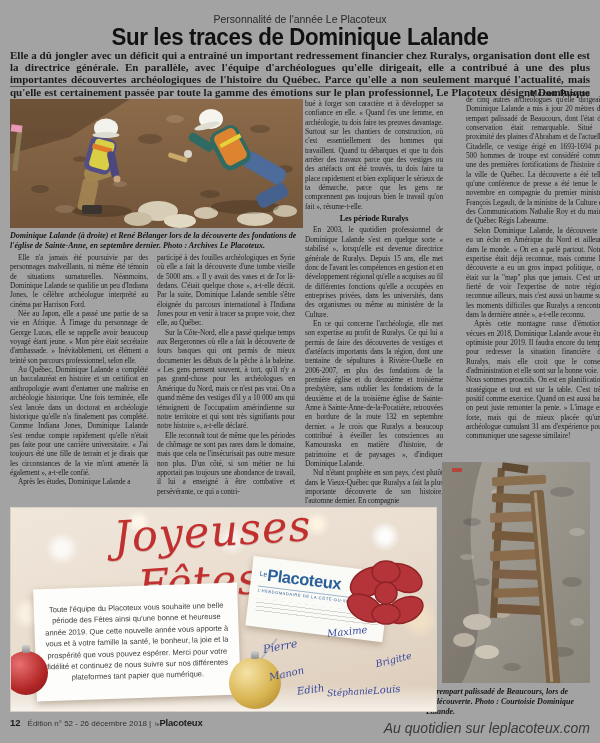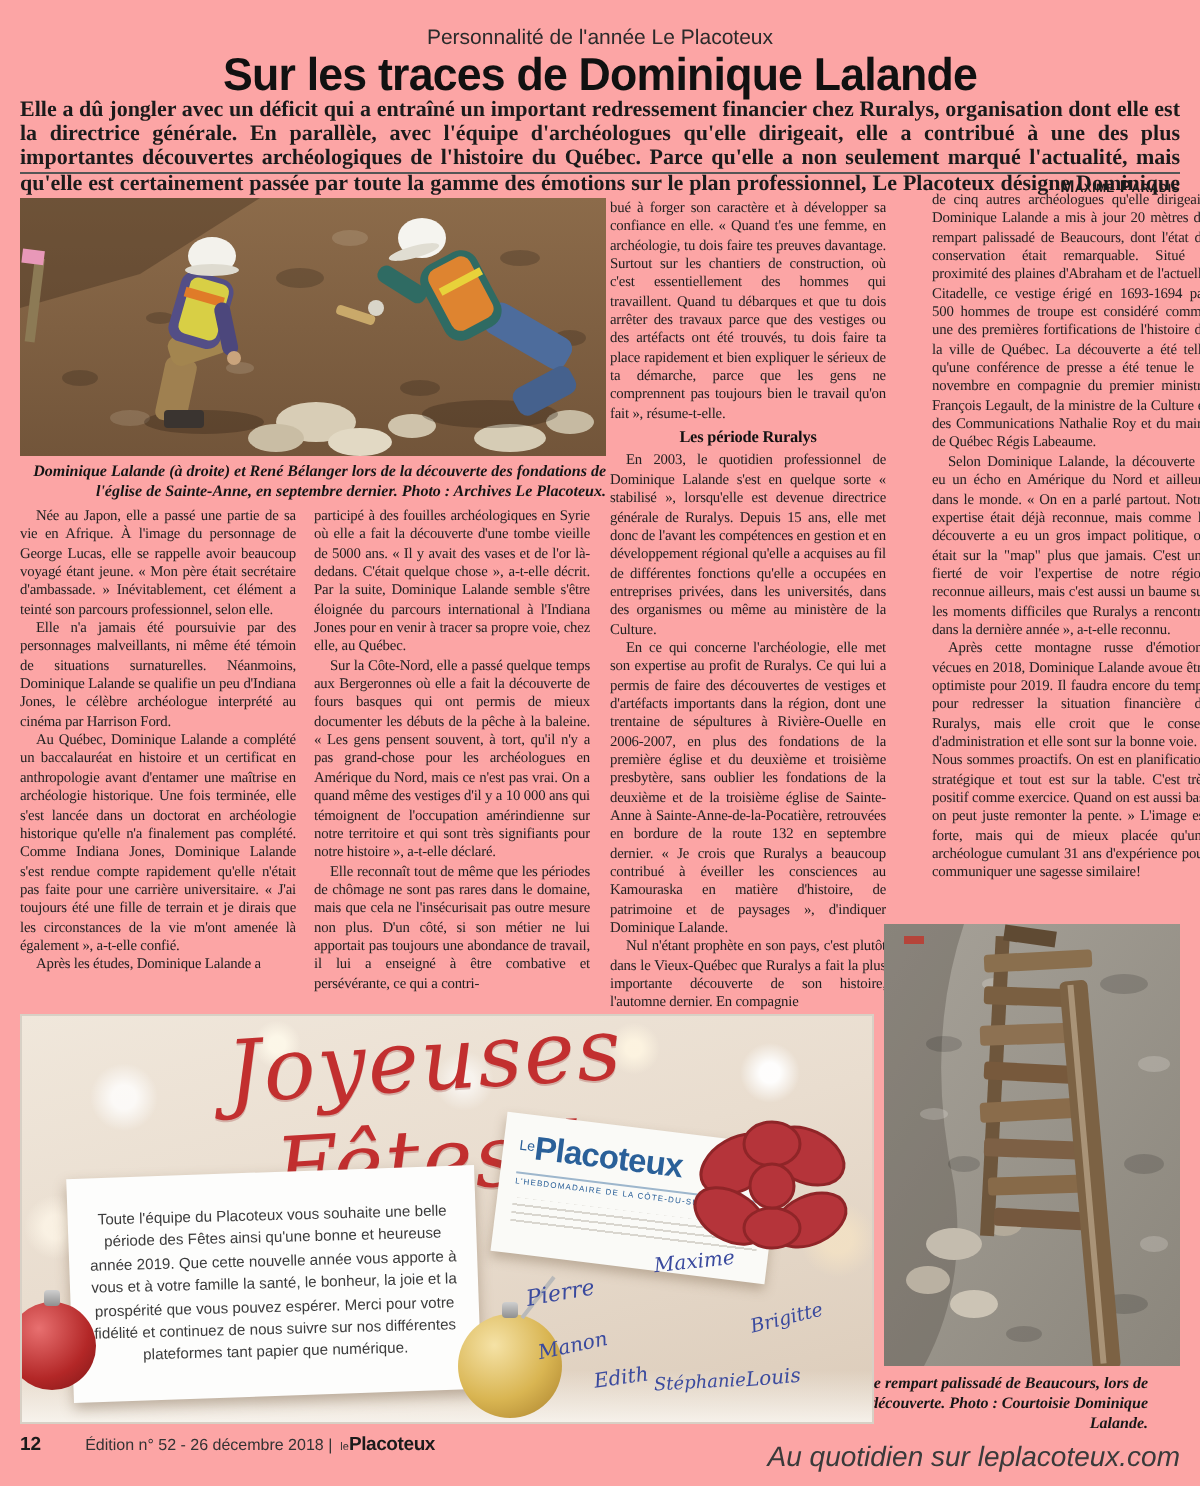--- a/index.html
+++ b/index.html
@@ -1,16 +1,16 @@
 <!DOCTYPE html>
 <html lang="fr"><head>
 <meta charset="utf-8">
 <style>
   html,body{margin:0;padding:0;background:#e8e8e8;}
-  .page{position:relative;width:600px;height:743px;background:#fca5a5;margin:0 auto;
+  .page{position:relative;width:600px;height:743px;background:#a3a3a3;margin:0 auto;
         font-family:"Liberation Serif",serif;color:#1e1e1e;overflow:hidden;}
 
   
   .kicker{position:absolute;top:13px;left:10px;width:580px;text-align:center;
           font-family:"Liberation Sans",sans-serif;font-size:10.5px;color:#2a2a2a;}
   .title{position:absolute;top:24px;left:10px;width:580px;text-align:center;margin:0;
          font-family:"Liberation Sans",sans-serif;font-weight:bold;font-size:23px;
          letter-spacing:-0.4px;color:#111;transform:scaleX(.97);}
   .lead{position:absolute;top:49px;left:10px;width:580px;margin:0;
         font-weight:bold;font-size:11px;line-height:12.2px;text-align:justify;color:#1b1b1b;}
@@ -27,21 +27,21 @@
   #col2{left:157px;top:253px;height:253px;}
   #col3{left:305px;top:99px;height:408px;}
   #col4{left:466px;top:95px;height:364px;}
   .subhead{margin:3px 0 2px 0;text-align:center;font-weight:bold;font-size:8.2px;color:#111;}
 
   
   .photo{position:absolute;display:block;overflow:hidden;background:#7a5c3e;}
   #photo1{left:10px;top:99px;width:293px;height:129px;}
   #photo2{left:442px;top:462px;width:148px;height:221px;}
   .caption{position:absolute;font-weight:bold;font-style:italic;font-size:8px;
-           line-height:10px;color:#161616;text-align:right;}
+           line-height:10px;color:#161616;text-align:left;}
   #caption1{left:10px;top:231px;width:293px;}
   #caption2{left:426px;top:687px;width:148px;}
 
   
   .ad{position:absolute;left:10px;top:507px;width:427px;height:205px;overflow:hidden;
       border:1px solid #d8d0c5;box-sizing:border-box;
       background:
         radial-gradient(circle at 88% 14%, rgba(255,255,255,.95) 0 5px, rgba(255,255,255,0) 15px),
         radial-gradient(circle at 72% 8%,  rgba(255,246,226,.85) 0 4px, rgba(255,255,255,0) 13px),
         radial-gradient(circle at 12% 20%, rgba(255,255,255,.8) 0 6px, rgba(255,255,255,0) 17px),
@@ -88,21 +88,21 @@
   .sig2{left:316px;top:118px;font-size:10px;transform:rotate(-6deg);}
   .sig3{left:258px;top:160px;font-size:10px;transform:rotate(-12deg);}
   .sig4{left:286px;top:176px;font-size:10px;transform:rotate(-8deg);}
   .sig5{left:316px;top:179px;font-size:9px;transform:rotate(-3deg);}
   .sig6{left:364px;top:146px;font-size:9.5px;transform:rotate(-14deg);}
   .sig7{left:362px;top:176px;font-size:10px;transform:rotate(-5deg);}
 
   
   .footer-left{position:absolute;left:10px;top:717px;font-family:"Liberation Sans",sans-serif;
       font-size:8px;color:#333;}
-  .footer-left .pagenum{font-weight:bold;font-size:9.5px;color:#1b1b1b;margin-right:22px;}
+  .footer-left .pagenum{font-weight:bold;font-size:9.5px;color:#1b1b1b;margin-right:7px;}
   .footer-left .fl-le{font-size:5.5px;color:#333;margin-left:4px;}
   .footer-left .fl-name{font-weight:bold;font-size:9.5px;color:#1b1b1b;letter-spacing:-0.2px;}
   .footer-right{position:absolute;right:10px;top:720px;font-family:"Liberation Sans",sans-serif;
       font-style:italic;font-size:14px;color:#3a3a3a;}
 </style>
 </head>
 <body>
 
 <div class="page">
 
@@ -175,22 +175,22 @@
         <rect x="158" y="56" width="20" height="5" rx="2" fill="#c9a96a" transform="rotate(18 168 58)"></rect>
         <ellipse cx="201" cy="20" rx="12" ry="10" fill="#f5f4ef"></ellipse>
         <ellipse cx="197" cy="27" rx="13" ry="3" fill="#e0ddd2" transform="rotate(-15 197 27)"></ellipse>
       </g>
     </svg>
   </figure>
   <div class="caption" id="caption1">Dominique Lalande (à droite) et René Bélanger lors de la découverte des fondations de l'église de Sainte-Anne, en septembre dernier. Photo : Archives Le Placoteux.</div>
 
   <div class="col" id="col1">
     <div>
+        <p>Elle n'a jamais été poursuivie par des personnages malveillants, ni même été témoin de situations surnaturelles. Néanmoins, Dominique Lalande se qualifie un peu d'Indiana Jones, le célèbre archéologue interprété au cinéma par Harrison Ford.</p>
         <p>Née au Japon, elle a passé une partie de sa vie en Afrique. À l'image du personnage de George Lucas, elle se rappelle avoir beaucoup voyagé étant jeune. « Mon père était secrétaire d'ambassade. » Inévitablement, cet élément a teinté son parcours professionnel, selon elle.</p>
-        <p>Elle n'a jamais été poursuivie par des personnages malveillants, ni même été témoin de situations surnaturelles. Néanmoins, Dominique Lalande se qualifie un peu d'Indiana Jones, le célèbre archéologue interprété au cinéma par Harrison Ford.</p>
         <p>Au Québec, Dominique Lalande a complété un baccalauréat en histoire et un certificat en anthropologie avant d'entamer une maîtrise en archéologie historique. Une fois terminée, elle s'est lancée dans un doctorat en archéologie historique qu'elle n'a finalement pas complété. Comme Indiana Jones, Dominique Lalande s'est rendue compte rapidement qu'elle n'était pas faite pour une carrière universitaire. « J'ai toujours été une fille de terrain et je dirais que les circonstances de la vie m'ont amenée là également », a-t-elle confié.</p>
         <p>Après les études, Dominique Lalande a</p>
       </div>
   </div>
   <div class="col" id="col2">
     <div class="cont">
         <p>participé à des fouilles archéologiques en Syrie où elle a fait la découverte d'une tombe vieille de 5000 ans. « Il y avait des vases et de l'or là-dedans. C'était quelque chose », a-t-elle décrit. Par la suite, Dominique Lalande semble s'être éloignée du parcours international à l'Indiana Jones pour en venir à tracer sa propre voie, chez elle, au Québec.</p>
         <p>Sur la Côte-Nord, elle a passé quelque temps aux Bergeronnes où elle a fait la découverte de fours basques qui ont permis de mieux documenter les débuts de la pêche à la baleine. « Les gens pensent souvent, à tort, qu'il n'y a pas grand-chose pour les archéologues en Amérique du Nord, mais ce n'est pas vrai. On a quand même des vestiges d'il y a 10 000 ans qui témoignent de l'occupation amérindienne sur notre territoire et qui sont très signifiants pour notre histoire », a-t-elle déclaré.</p>
         <p>Elle reconnaît tout de même que les périodes de chômage ne sont pas rares dans le domaine, mais que cela ne l'insécurisait pas outre mesure non plus. D'un côté, si son métier ne lui apportait pas toujours une abondance de travail, il lui a enseigné à être combative et persévérante, ce qui a contri-</p>
       </div>

